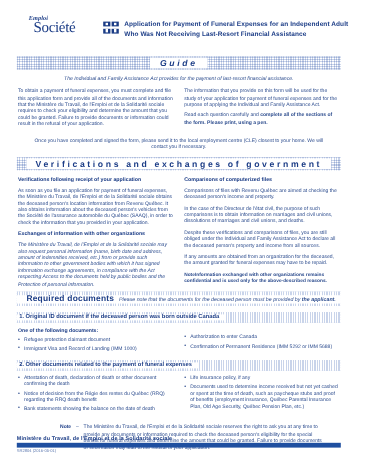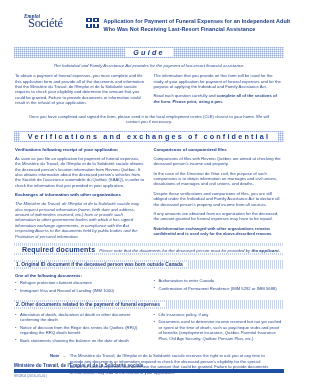--- a/index.html
+++ b/index.html
@@ -139,21 +139,21 @@
     </div>
     <div class="col">
       <p>The information that you provide on this form will be used for the study of your application for payment of funeral expenses and for the purpose of applying the Individual and Family Assistance Act.</p>
       <p><span>Read each question carefully and </span><b>complete all of the sections of the form. Please print, using a pen.</b></p>
     </div>
   </div>
 
   <div class="center-note">Once you have completed and signed the form, please send it to the local employment centre (CLE) closest to your home. We will contact you if necessary.</div>
 
   <div class="banner">
-    <span class="cap">Verifications and exchanges of confidential</span>
+    <span class="cap">Verifications and exchanges of government</span>
   </div>
 
   <div class="cols" style="margin-top:5px;">
     <div class="col">
       <div class="sub">Verifications following receipt of your application</div>
       <p>As soon as you file an application for payment of funeral expenses, the Ministère du Travail, de l'Emploi et de la Solidarité sociale obtains the deceased person's location information from Revenu Québec. It also obtains information about the deceased person's vehicles from the Société de l'assurance automobile du Québec (SAAQ), in order to check the information that you provided in your application.</p>
       <div class="sub">Exchanges of information with other organizations</div>
       <p style="font-style:italic;">The Ministère du Travail, de l'Emploi et de la Solidarité sociale may also request personal information (name, birth date and address, amount of indemnities received, etc.) from or provide such information to other government bodies with which it has signed information exchange agreements, in compliance with the Act respecting Access to the documents held by public bodies and the Protection of personal information.</p>
     </div>
     <div class="col">

